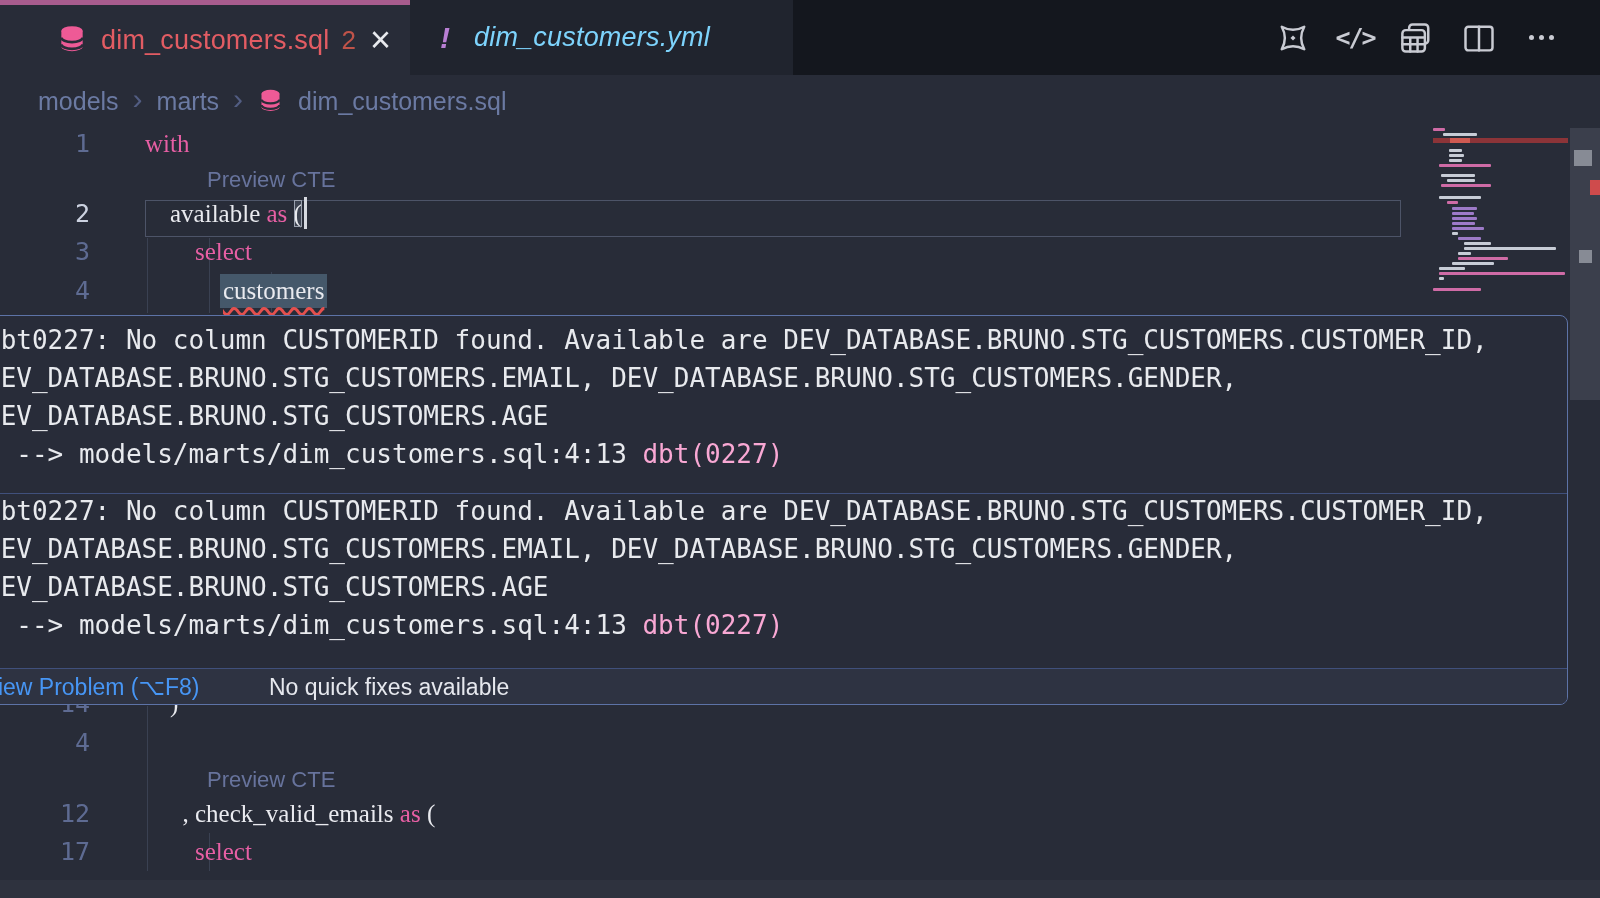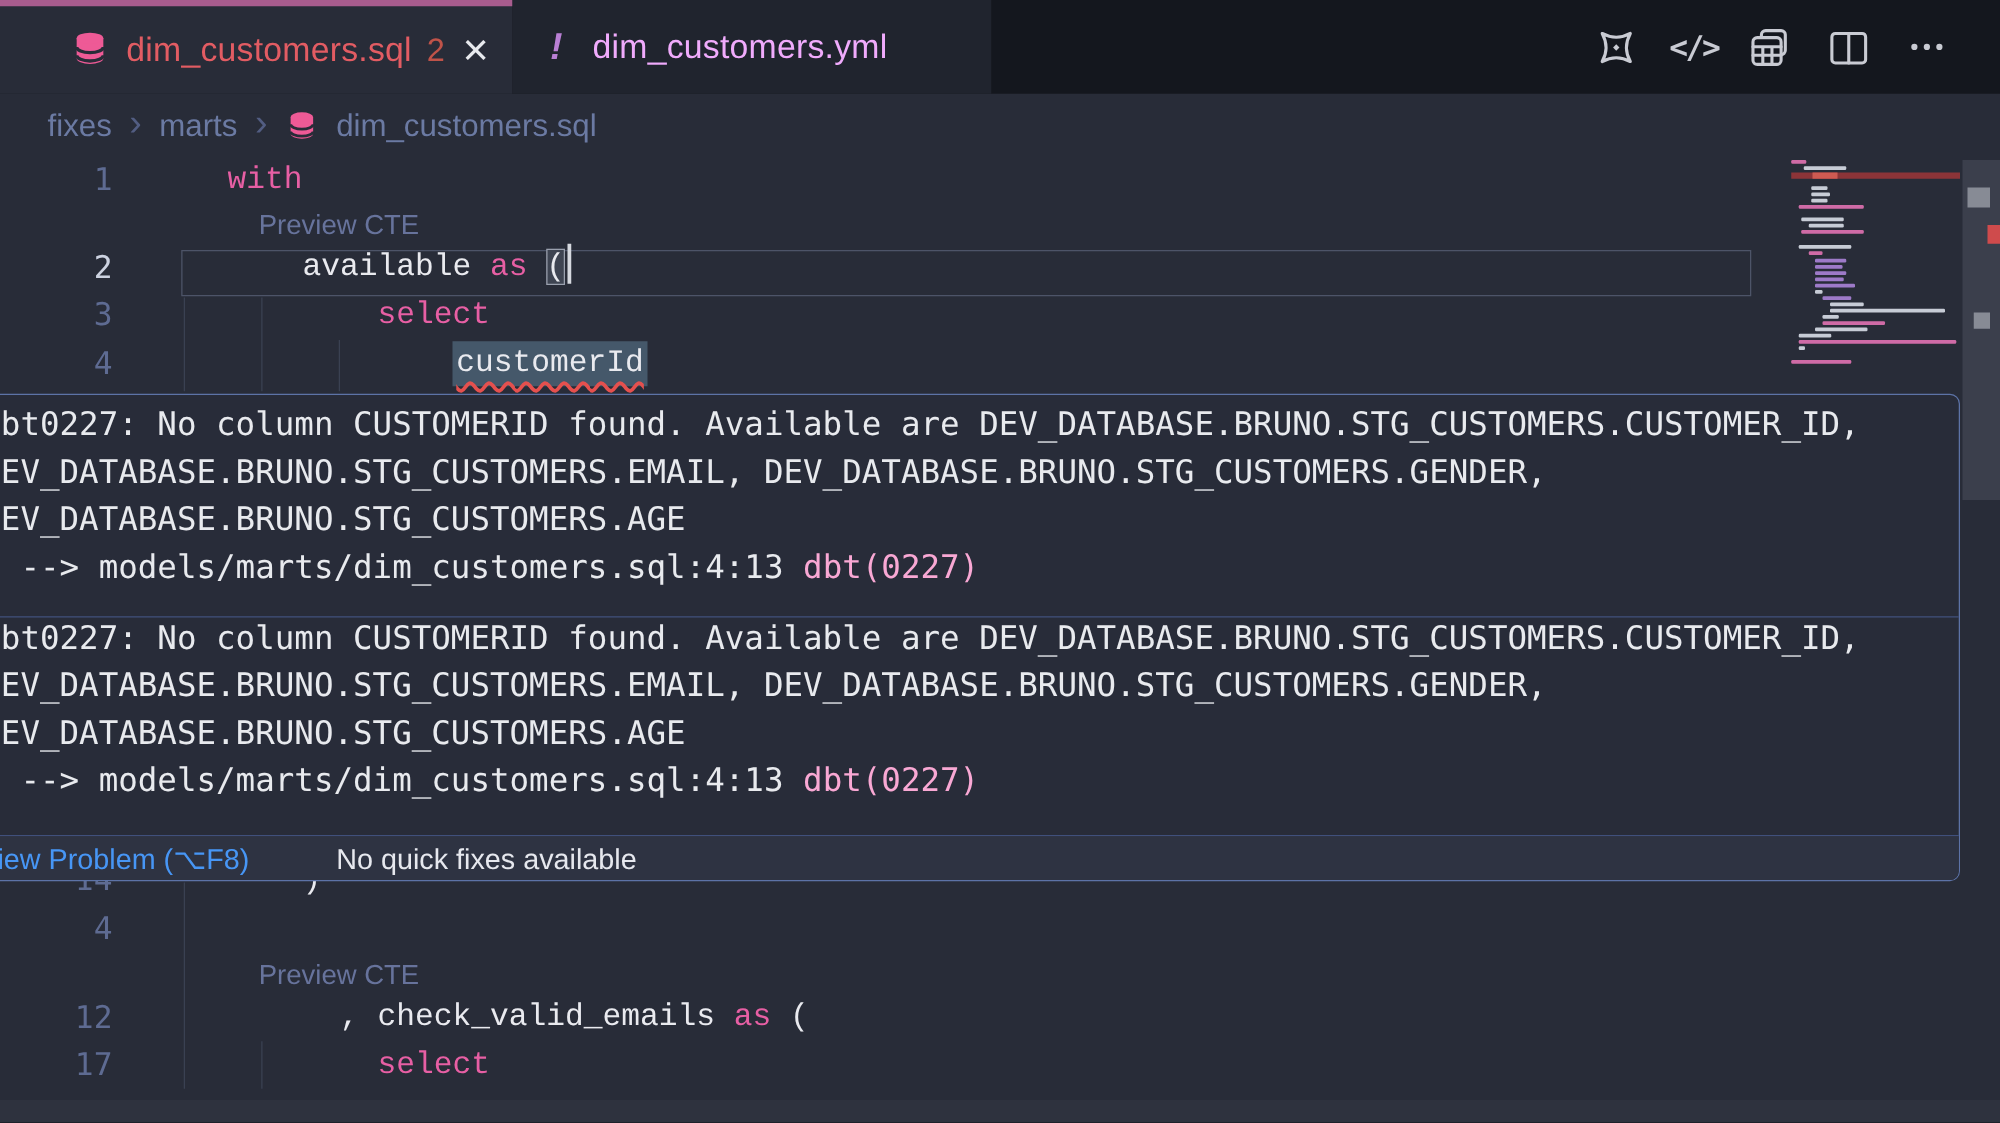--- a/index.html
+++ b/index.html
@@ -8,40 +8,40 @@
     position:relative; width:1600px; height:898px; overflow:hidden;
     background:#282c38; font-family:"Liberation Sans","DejaVu Sans",sans-serif;
   }
   
   .tabbar { position:absolute; left:0; top:0; width:1600px; height:75px; background:#14171e; }
   .tab { position:absolute; top:0; height:75px; display:flex; align-items:center; cursor:pointer; }
   .tab.active { left:0; width:410px; background:#282c38; border-top:5px solid #a85c8e; padding-left:56px; }
   .tab.preview { left:410px; width:383px; background:#20242e; padding-left:30px; }
   .tab-label { font-size:27px; letter-spacing:.2px; }
   .tab-label.sql { color:#e25c63; margin-left:13px; }
-  .tab-label.yml { color:#f0abfc; margin-left:24px; }
+  .tab-label.yml { color:#7dd3fc; font-style:italic; margin-left:24px; }
   .tab-badge { color:#bf5349; font-size:26px; margin-left:12px; }
   .tab-close { color:#e8eaee; font-size:36px; line-height:30px; margin-left:14px; font-weight:400; }
   .warn-bang { color:#b97fd4; font-size:30px; font-weight:700; font-style:italic; }
   .actions { position:absolute; right:40px; top:0; height:75px; display:flex; align-items:center; gap:24px; }
   .act-btn { width:38px; height:38px; display:flex; align-items:center; justify-content:center; color:#c9cbd3; cursor:pointer; }
   .act-btn svg { stroke:#c9cbd3; fill:none; stroke-width:2.2; stroke-linejoin:round; stroke-linecap:round; }
   .code-glyph { font-size:25px; font-weight:700; color:#c9cbd3; font-family:"DejaVu Sans Mono",monospace; letter-spacing:-2px; }
   .dots { display:flex; gap:5px; }
   .dots i { width:5px; height:5px; border-radius:50%; background:#c9cbd3; }
   
   .breadcrumb { position:absolute; left:0; top:75px; width:1600px; height:52px; display:flex; align-items:center; padding-left:38px; gap:14px; }
   .bc-item { color:#6b7aa3; font-size:25px; }
   .bc-sep { color:#525d82; font-size:30px; padding-bottom:4px; }
   
   .gut { position:absolute; left:0; width:90px; height:38px; text-align:right; color:#5e6b92;
          font-family:"DejaVu Sans Mono",monospace; font-size:25px; line-height:38px; cursor:pointer; }
   .gut.active { color:#ccd2e0; }
-  .cline { position:absolute; left:145px; height:38px; font-family:Liberation Mono, monospace;
-           font-size:25px; line-height:38px; white-space:pre; color:#e9eaef; cursor:text;margin-left:37px; }
+  .cline { position:absolute; left:145px; height:38px; font-family:Liberation Serif, serif;
+           font-size:25px; line-height:38px; white-space:pre; color:#e9eaef; cursor:text; }
   .tok-kw { color:#e75fa4; }
   .tok-pl { color:#e9eaef; }
   .tok-brk { outline:1.5px solid #9aa0ae; outline-offset:-1px; background:#3e4452; }
   .tok-err { background:#45586a; padding:3px 3px 4px 3px;
              text-decoration-line:underline; text-decoration-style:wavy; text-decoration-color:#e5504e;
              text-decoration-thickness:2.5px; text-underline-offset:8px; }
   .cursor { display:inline-block; width:3px; height:32px; background:#d6d9e0; vertical-align:-7px; margin-left:2px; }
   .codelens { position:absolute; height:28px; color:#67739c; font-size:22px; line-height:28px; cursor:pointer; }
   .curline-box { position:absolute; left:145px; top:200px; width:1256px; height:37px; border:1px solid #4d5468; }
   .guide { position:absolute; width:1px; background:#3a4152; }
@@ -119,21 +119,21 @@
         <span class="dots">
             <i></i>
             <i></i>
             <i></i>
           </span>
       </span>
     </div>
   </div>
 
   <div class="breadcrumb">
-    <span class="bc-item">fixes</span>
+    <span class="bc-item">models</span>
     <span class="bc-sep">›</span>
     <span class="bc-item">marts</span>
     <span class="bc-sep">›</span>
     <span class="dbicon">
       <svg width="27" height="27" viewBox="0 0 24 24">
         <path d="M4 5 v12 a8 3.4 0 0 0 16 0 V5" fill="#ee5a96"></path>
         <ellipse cx="12" cy="5" rx="8" ry="3.4" fill="#ee5a96"></ellipse>
         <path d="M4 10.2 a8 3.4 0 0 0 16 0" stroke="#282c38" stroke-width="2" fill="none"></path>
         <path d="M4 15.2 a8 3.4 0 0 0 16 0" stroke="#282c38" stroke-width="2" fill="none"></path>
       </svg>
@@ -150,21 +150,21 @@
     <div class="guide" style="left:147px; top:706px; height:165px;"></div>
     <div class="guide" style="left:209px; top:833px; height:38px;"></div>
   <div class="gut" style="top: 125px;">1</div>
       <div class="cline" style="top: 125px;"><span class="tok-kw">with</span></div>
       <div class="codelens" style="top: 166px; left: 207px;">Preview CTE</div>
       <div class="gut active" style="top: 195px;">2</div>
       <div class="cline" style="top: 195px;"><span class="tok-pl">    available </span><span class="tok-kw">as</span><span class="tok-pl"> </span><span class="tok-brk">(</span><span class="cursor"></span></div>
       <div class="gut" style="top: 233px;">3</div>
       <div class="cline" style="top: 233px;"><span class="tok-pl">        </span><span class="tok-kw">select</span></div>
       <div class="gut" style="top: 272px;">4</div>
-      <div class="cline" style="top: 272px;"><span class="tok-pl">            </span><span class="tok-err">customerId</span></div>
+      <div class="cline" style="top: 272px;"><span class="tok-pl">            </span><span class="tok-err">customers</span></div>
       <div class="gut" style="top: 685px;">14</div>
       <div class="cline" style="top: 685px;"><span class="tok-pl">    )</span></div>
       <div class="gut" style="top: 724px;">4</div>
       <div class="cline" style="top: 724px;"></div>
       <div class="codelens" style="top: 766px; left: 207px;">Preview CTE</div>
       <div class="gut" style="top: 795px;">12</div>
       <div class="cline" style="top: 795px;"><span class="tok-pl">      , check_valid_emails </span><span class="tok-kw">as</span><span class="tok-pl"> (</span></div>
       <div class="gut" style="top: 833px;">17</div>
       <div class="cline" style="top: 833px;"><span class="tok-pl">        </span><span class="tok-kw">select</span></div>
     </div>

